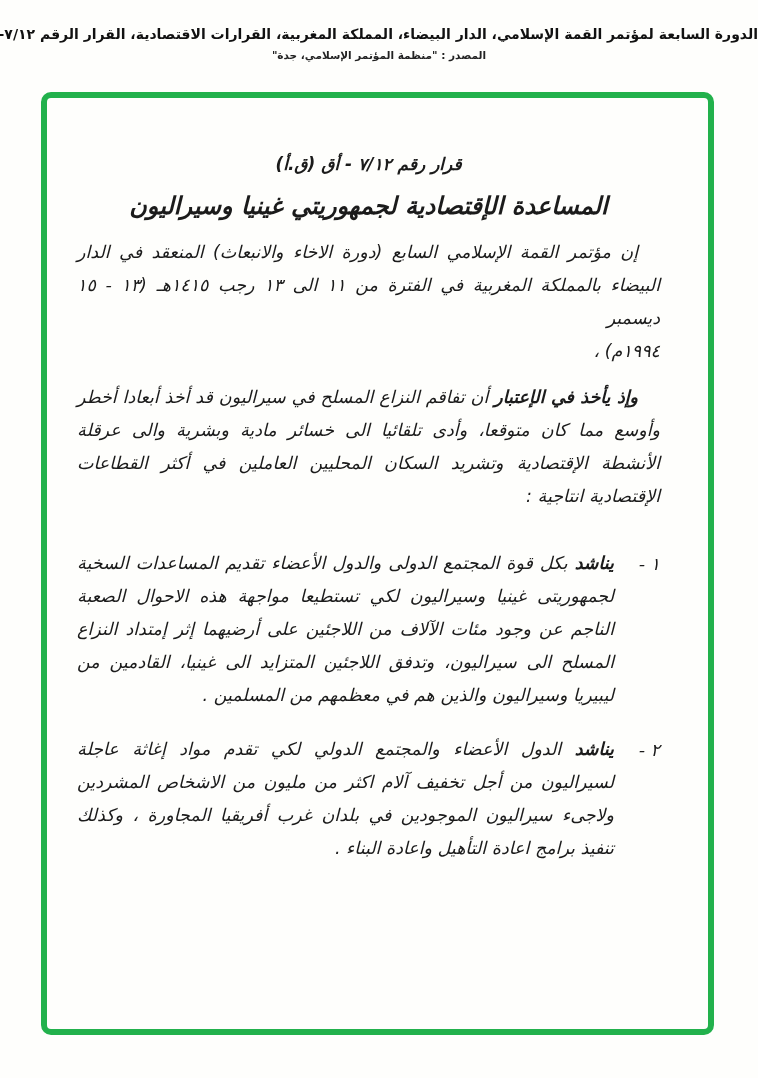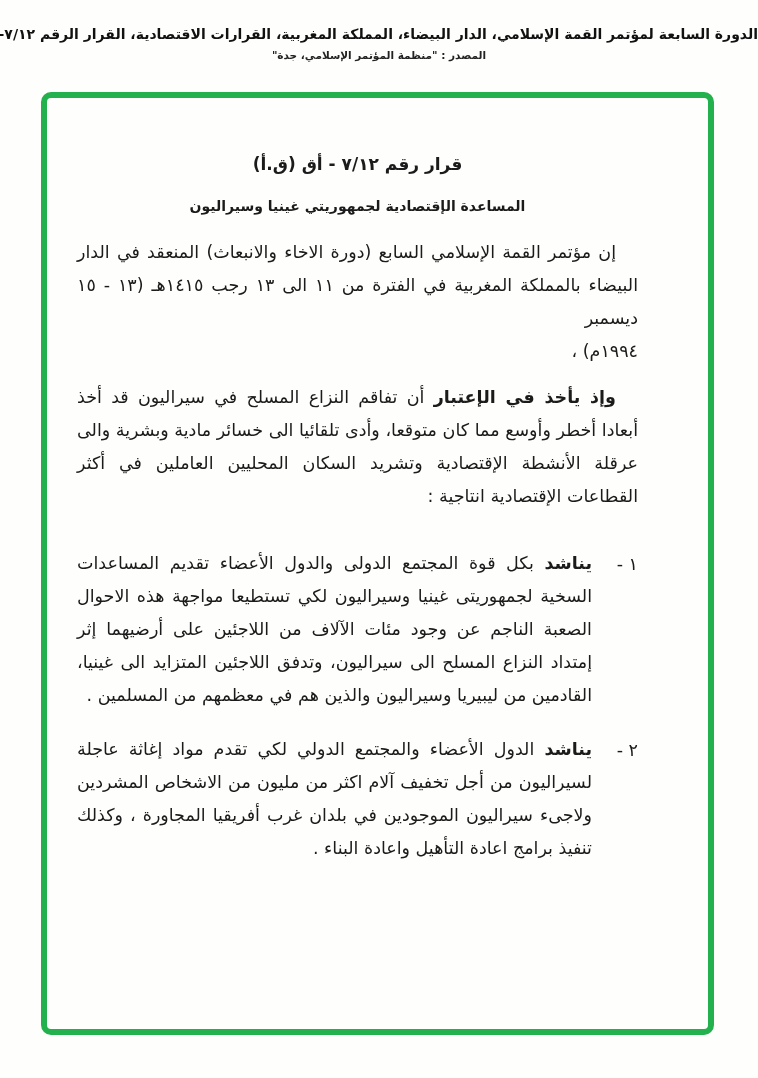--- a/index.html
+++ b/index.html
@@ -24,30 +24,31 @@
   .page {
     position: absolute; top: 92px; left: 41px;
     width: 673px; height: 943px;
     box-sizing: border-box;
     border: 6px solid #22b14c;
     border-radius: 10px;
     background: transparent;
   }
   .content {
     position: absolute; top: 0; left: 0; right: 0; bottom: 0;
-    padding: 50px 70px 0 30px;
+    padding: 50px 48px 0 30px;
     direction: rtl;
     font-size: 17.5px;
     line-height: 33px;
     text-align: justify;
+    font-style: italic;
   }
   .t-center { text-align: center; }
   .decision-number { font-weight: bold; font-size: 17px; letter-spacing: .5px; }
   .regarding { font-weight: bold; font-size: 15px; margin-top: 15px; }
-  .subject { font-weight: bold; font-size: 14px; margin-top: 9px; letter-spacing: .3px; }
+  .subject { font-weight: bold; font-size: 24px; margin-top: 9px; letter-spacing: .3px; }
   .para { margin-top: 13px; text-indent: 22px; }
   .para-first { }
   .lead { font-weight: bold; letter-spacing: .8px; }
   .tail-left { text-align: right; direction: rtl; }
   .items { margin-top: 34px; }
   .item { display: flex; direction: rtl; margin-top: 21px; }
   .item-num { flex: none; width: 46px; padding-top: 1px; }
   .item-body { flex: 1; text-align: justify; }
 </style>
 </head>

